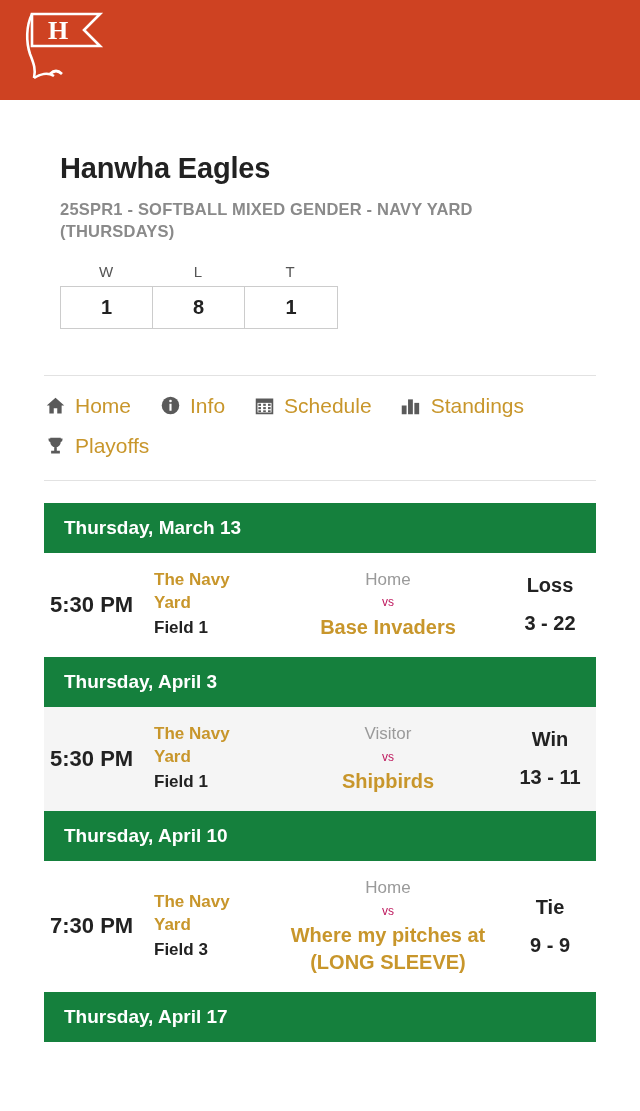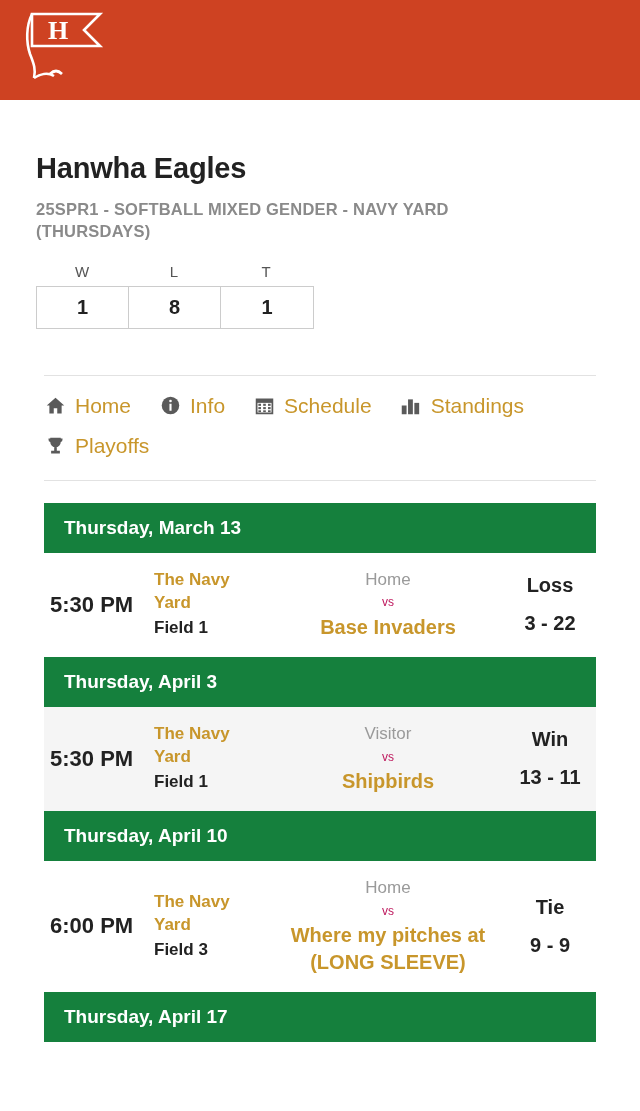--- a/index.html
+++ b/index.html
@@ -25,21 +25,21 @@
     align-items: center;
     padding-left: 14px;
   }
   .logo-wrap {
     width: 92px;
     height: 84px;
     display: block;
   }
   
   .content {
-    padding: 0 36px;
+    padding: 0 60px;
   }
   .team-name {
     font-size: 29px;
     font-weight: bold;
     color: #222222;
     margin: 52px 0 0 0;
     letter-spacing: -0.2px;
   }
   .league-line {
     font-size: 16.5px;
@@ -317,21 +317,21 @@
         <div class="opp">Shipbirds</div>
       </div>
       <div class="col-result">
         <div>Win</div>
         <div class="score">13 - 11</div>
       </div>
     </div>
 
     <div class="date-head">Thursday, April 10</div>
     <div class="game-row plain">
-      <div class="col-time">6:00 PM</div>
+      <div class="col-time">7:30 PM</div>
       <div class="col-field">
         <div class="venue">The Navy Yard</div>
         <div class="field">Field 3</div>
       </div>
       <div class="col-matchup">
         <div class="ha">Home</div>
         <div class="vs">vs</div>
         <div class="opp">Where my pitches at (LONG SLEEVE)</div>
       </div>
       <div class="col-result">

